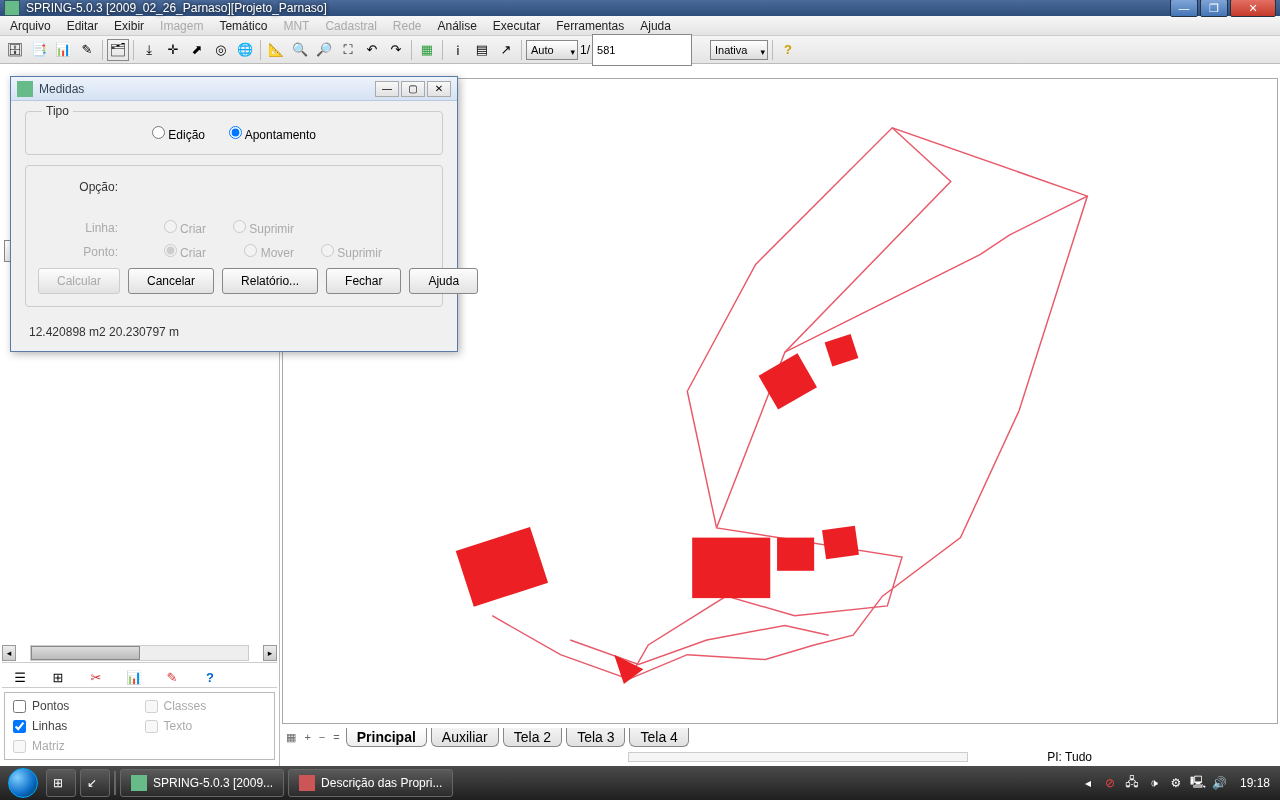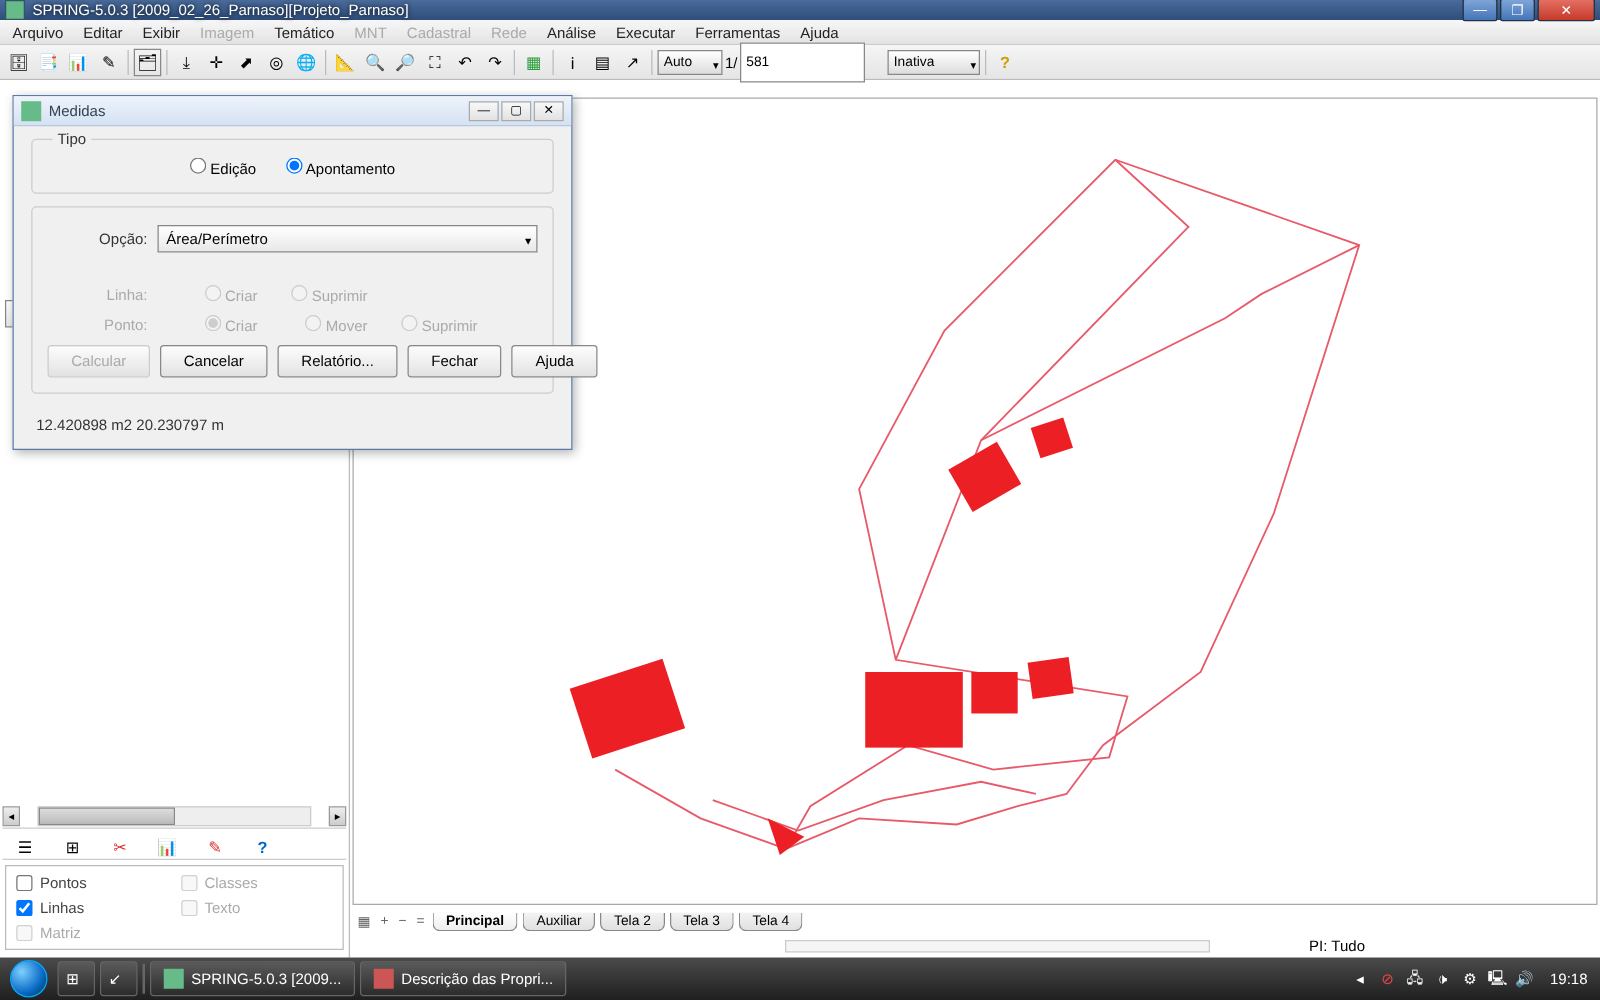--- a/index.html
+++ b/index.html
@@ -45,21 +45,21 @@
 .sidebtns { height:26px; display:flex; gap:18px; padding:4px 8px; border-top:1px solid #ccc; border-bottom:1px solid #ccc;}
 .sidebtns .tbtn{width:20px;height:20px;}
 .checks { border:1px solid #bbb; margin:4px 2px; padding:6px 8px; display:grid; grid-template-columns:1fr 1fr; gap:6px 10px;}
 .checks label{display:flex;align-items:center;gap:6px;color:#444;}
 .checks label.dim{color:#aaa;}
 
 
 .canvas-wrap{flex:1; display:flex; flex-direction:column;}
 .canvas{flex:1; background:#fff; border:1px solid #aaa; margin:2px; position:relative; overflow:hidden;}
 .tabsrow{height:22px; display:flex; align-items:center; padding:0 4px; gap:4px;}
-.tabsrow .tab{border:1px solid #888;border-top:none;border-radius:0 0 6px 6px; background:linear-gradient(#f3f3f3,#e0e0e0); padding:1px 10px; font-size:11px;}
+.tabsrow .tab{border:1px solid #888;border-top:none;border-radius:0 0 6px 6px; background:linear-gradient(#f3f3f3,#e0e0e0); padding:1px 10px; font-size:14px;}
 .tabsrow .tab.active{background:linear-gradient(#fff,#eee);font-weight:bold;}
 .statusline{height:18px;display:flex;align-items:center;padding:0 8px;}
 
 
 .dialog{position:absolute; left:10px; top:76px; width:448px; background:#f0f0f0; border:1px solid #5a7aa8; box-shadow:2px 2px 8px rgba(0,0,0,.3);}
 .dlg-title{height:24px;background:linear-gradient(#eef3fb,#d5e2f3);display:flex;align-items:center;padding:0 6px;border-bottom:1px solid #b8c8df;}
 .dlg-title .t{flex:1;color:#345;}
 .dlg-title .db{width:24px;height:16px;border:1px solid #aaa;background:linear-gradient(#f8f8f8,#e2e2e2);margin-left:2px;text-align:center;font-size:10px;line-height:14px;}
 .dlg-body{padding:10px 14px 8px;}
 .group{border:1px solid #ccc;border-radius:4px;padding:10px 12px 12px;margin-bottom:10px;}
@@ -139,21 +139,21 @@
     <div class="tbtn" style="color:#2a9d3a;">▦</div>
     <div class="tdiv"></div>
     <div class="tbtn">ℹ</div>
     <div class="tbtn">▤</div>
     <div class="tbtn">↗</div>
     <div class="tdiv"></div>
     <div class="tsel" style="width:52px">Auto</div>
     <span>1/</span>
     <input class="tinput" style="width: 100px;" value="581">
     <div style="width:14px"></div>
-    <div class="tsel" style="width:74px">Inativa</div>
+    <div class="tsel" style="width:58px">Inativa</div>
     <div class="tdiv"></div>
     <div class="tbtn" style="color:#caa000;font-weight:bold;">?</div>
   </div>
 
   <div class="body">
 
     <div class="sidebar">
       <div class="tree" id="tree">
           <div class="tree-row l1">
             <span class="exp">▷</span>
@@ -298,21 +298,20 @@
       <div class="group">
         <span class="legend">Tipo</span>
         <div class="radio-row">
           <label><input type="radio" name="tipo" style=""> <span>Edição</span></label>
           <label><input type="radio" name="tipo" checked="" style=""> <span>Apontamento</span></label>
         </div>
       </div>
       <div class="group" style="padding-top:6px;">
         <div class="form-row">
           <label>Opção:</label>
-          <div class="sel">Área/Perímetro</div>
         </div>
         <div style="height:10px;"></div>
         <div class="form-row dim">
           <label>Linha:</label>
           <label><input type="radio" disabled="" style=""> <span>Criar</span></label>
           <label><input type="radio" disabled="" style=""> <span>Suprimir</span></label>
         </div>
         <div class="form-row dim">
           <label>Ponto:</label>
           <label><input type="radio" disabled="" checked="" style=""> <span>Criar</span></label>

